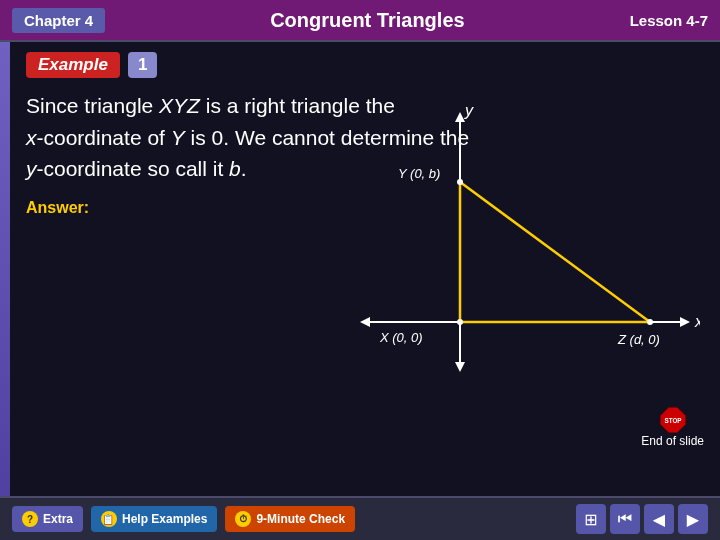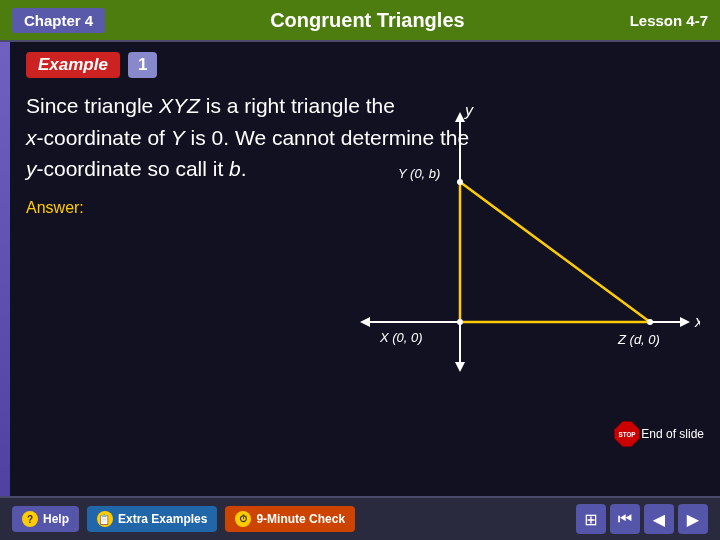--- a/index.html
+++ b/index.html
@@ -12,21 +12,21 @@
       overflow: hidden;
       position: relative;
     }
 
     
     .header {
       display: flex;
       align-items: center;
       justify-content: space-between;
       height: 42px;
-      background: #4d7c0f;
+      background: #701a75;
       border-bottom: 2px solid #4a4a6a;
       padding: 0 12px;
     }
 
     .header-chapter {
       background: #5a5aaa;
       color: white;
       font-size: 15px;
       font-weight: bold;
       padding: 4px 12px;
@@ -102,21 +102,21 @@
     }
 
     .problem-text em {
       font-style: italic;
     }
 
     
     .answer-label {
       color: #ffcc00;
       font-size: 16px;
-      font-weight: normal;
+      font-weight: bold;
       margin-bottom: 8px;
     }
 
     
     .graph-container {
       position: absolute;
       right: 20px;
       top: 60px;
       width: 360px;
       height: 300px;
@@ -192,20 +192,21 @@
       justify-content: center;
     }
 
     .stop-sign-area {
       position: absolute;
       bottom: 48px;
       right: 16px;
       display: flex;
       align-items: center;
       gap: 0;
+      flex-direction: column;
     }
 
     .stop-sign {
       width: 28px;
       height: 28px;
     }
 
     .end-of-slide {
       color: white;
       font-size: 12px;
@@ -275,25 +276,25 @@
       </svg>
       <span class="end-of-slide">End of slide</span>
     </div>
   </div>
 </div>
 
 <div class="footer">
   <div class="footer-left">
     <button class="footer-btn">
       <div class="btn-icon">?</div>
-      <span>Help</span>
+      <span>Extra</span>
     </button>
     <button class="footer-btn extra">
       <div class="btn-icon">📋</div>
-      <span>Extra Examples</span>
+      <span>Help Examples</span>
     </button>
     <button class="footer-btn five-min">
       <div class="btn-icon">⏱</div>
       <span>9-Minute Check</span>
     </button>
   </div>
 
   <div class="footer-right">
     <button class="nav-btn">⊞</button>
     <button class="nav-btn">⏮</button>

